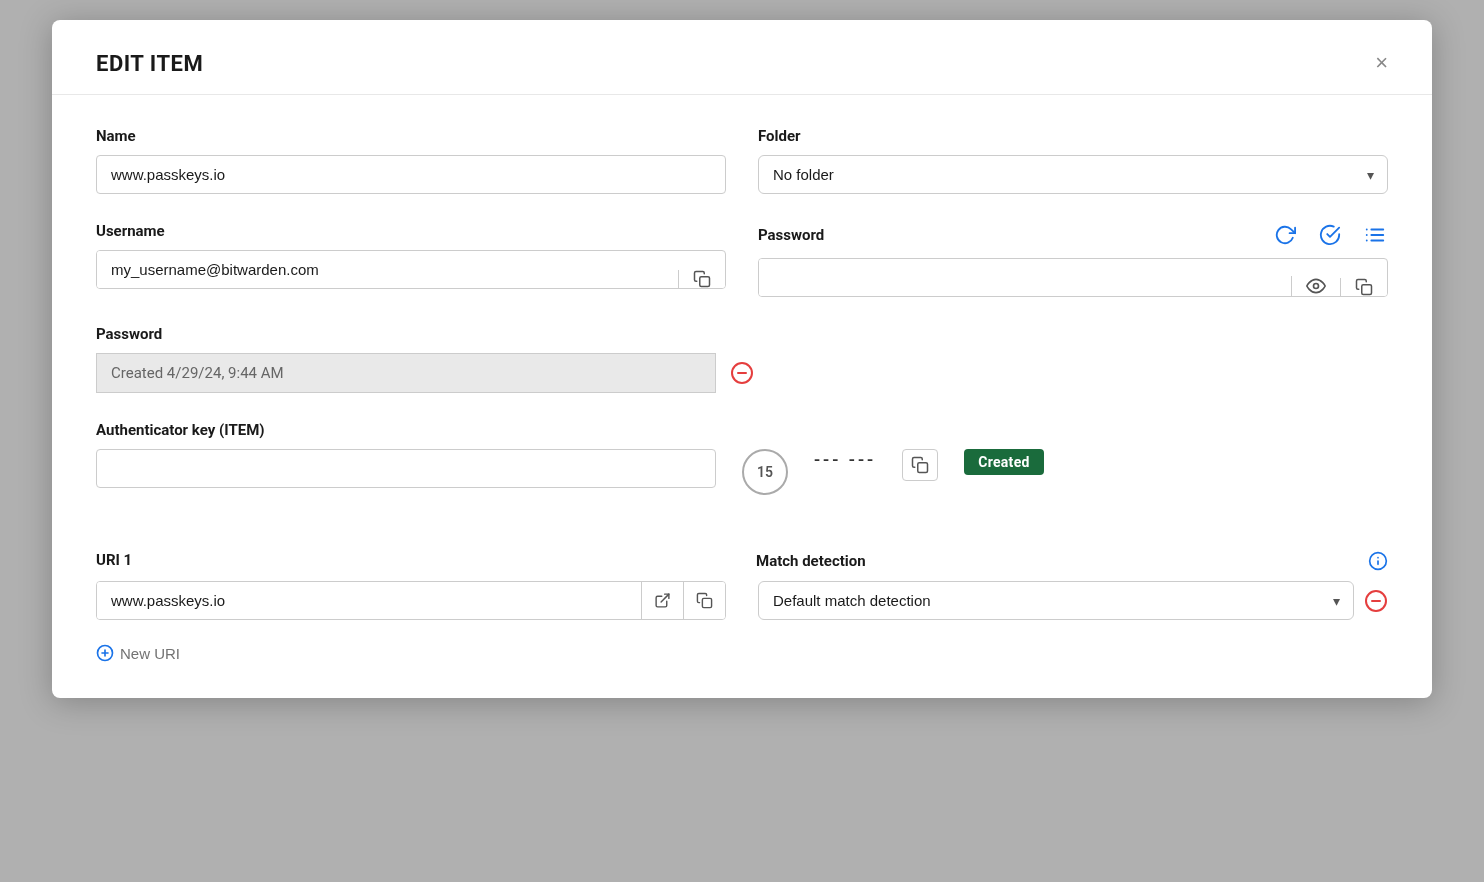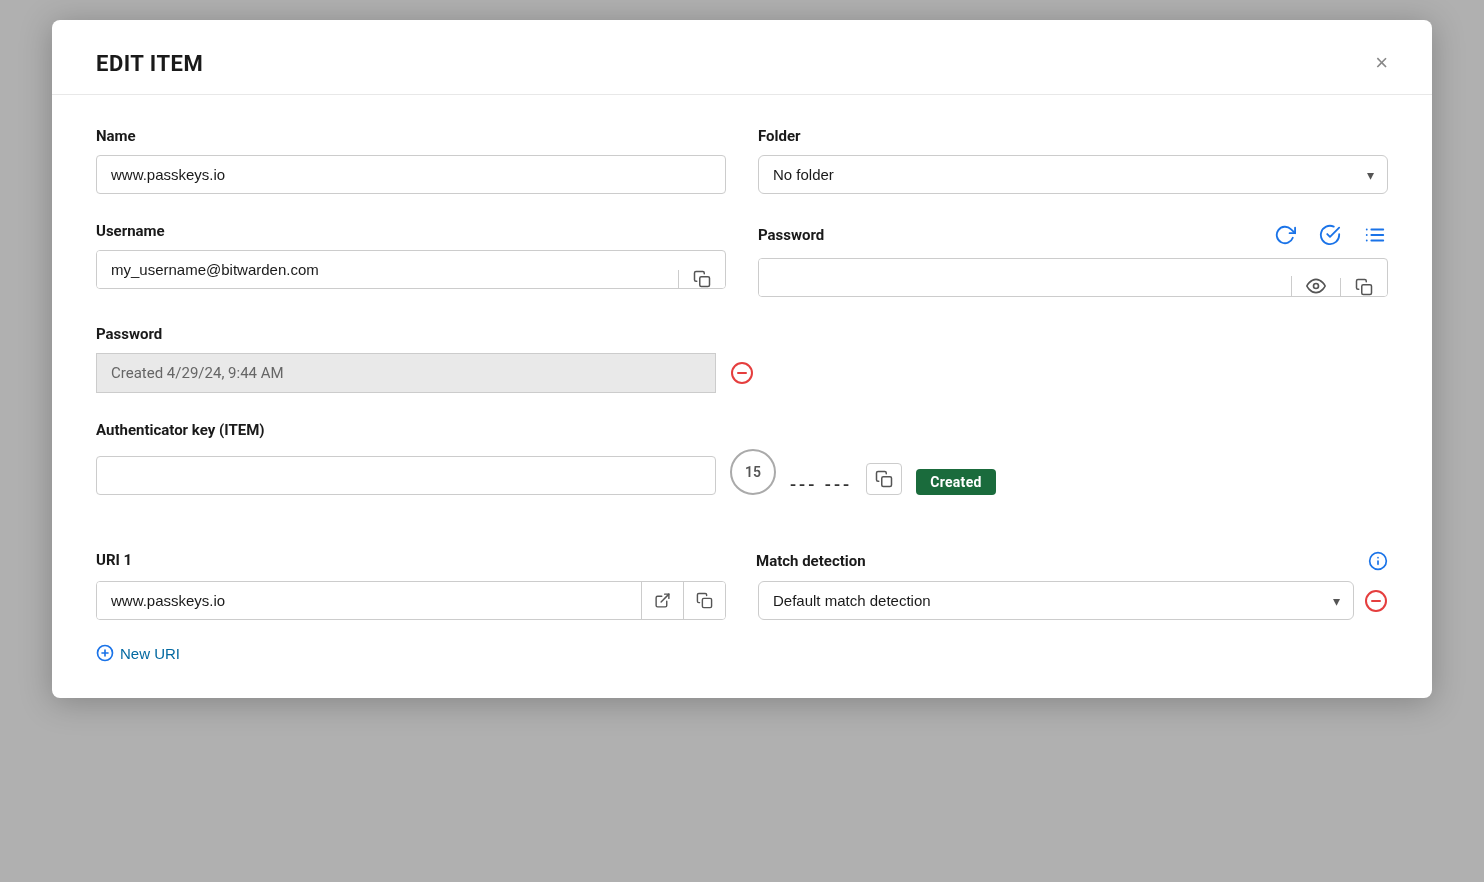--- a/index.html
+++ b/index.html
@@ -158,22 +158,22 @@
       color: #e53e3e;
       font-size: 22px;
       display: flex;
       align-items: center;
       justify-content: center;
     }
 
     
     .totp-row {
       display: flex;
-      align-items: flex-end;
-      gap: 14px;
+      align-items: flex-start;
+      gap: 26px;
       margin-bottom: 28px;
     }
     .totp-input-wrap {
       flex: 0 0 620px;
     }
     .totp-timer {
       width: 46px;
       height: 46px;
       border-radius: 50%;
       border: 2px solid #aaa;
@@ -278,21 +278,21 @@
       flex: 1;
     }
     .match-select-wrap .select-wrapper {
       flex: 1;
     }
 
     
     .new-uri-btn {
       background: none;
       border: none;
-      color: #0369a1;
+      color: #737373;
       font-size: 15px;
       cursor: pointer;
       display: flex;
       align-items: center;
       gap: 6px;
       font-weight: 500;
       padding: 4px 0;
     }
   </style>
 </head>

